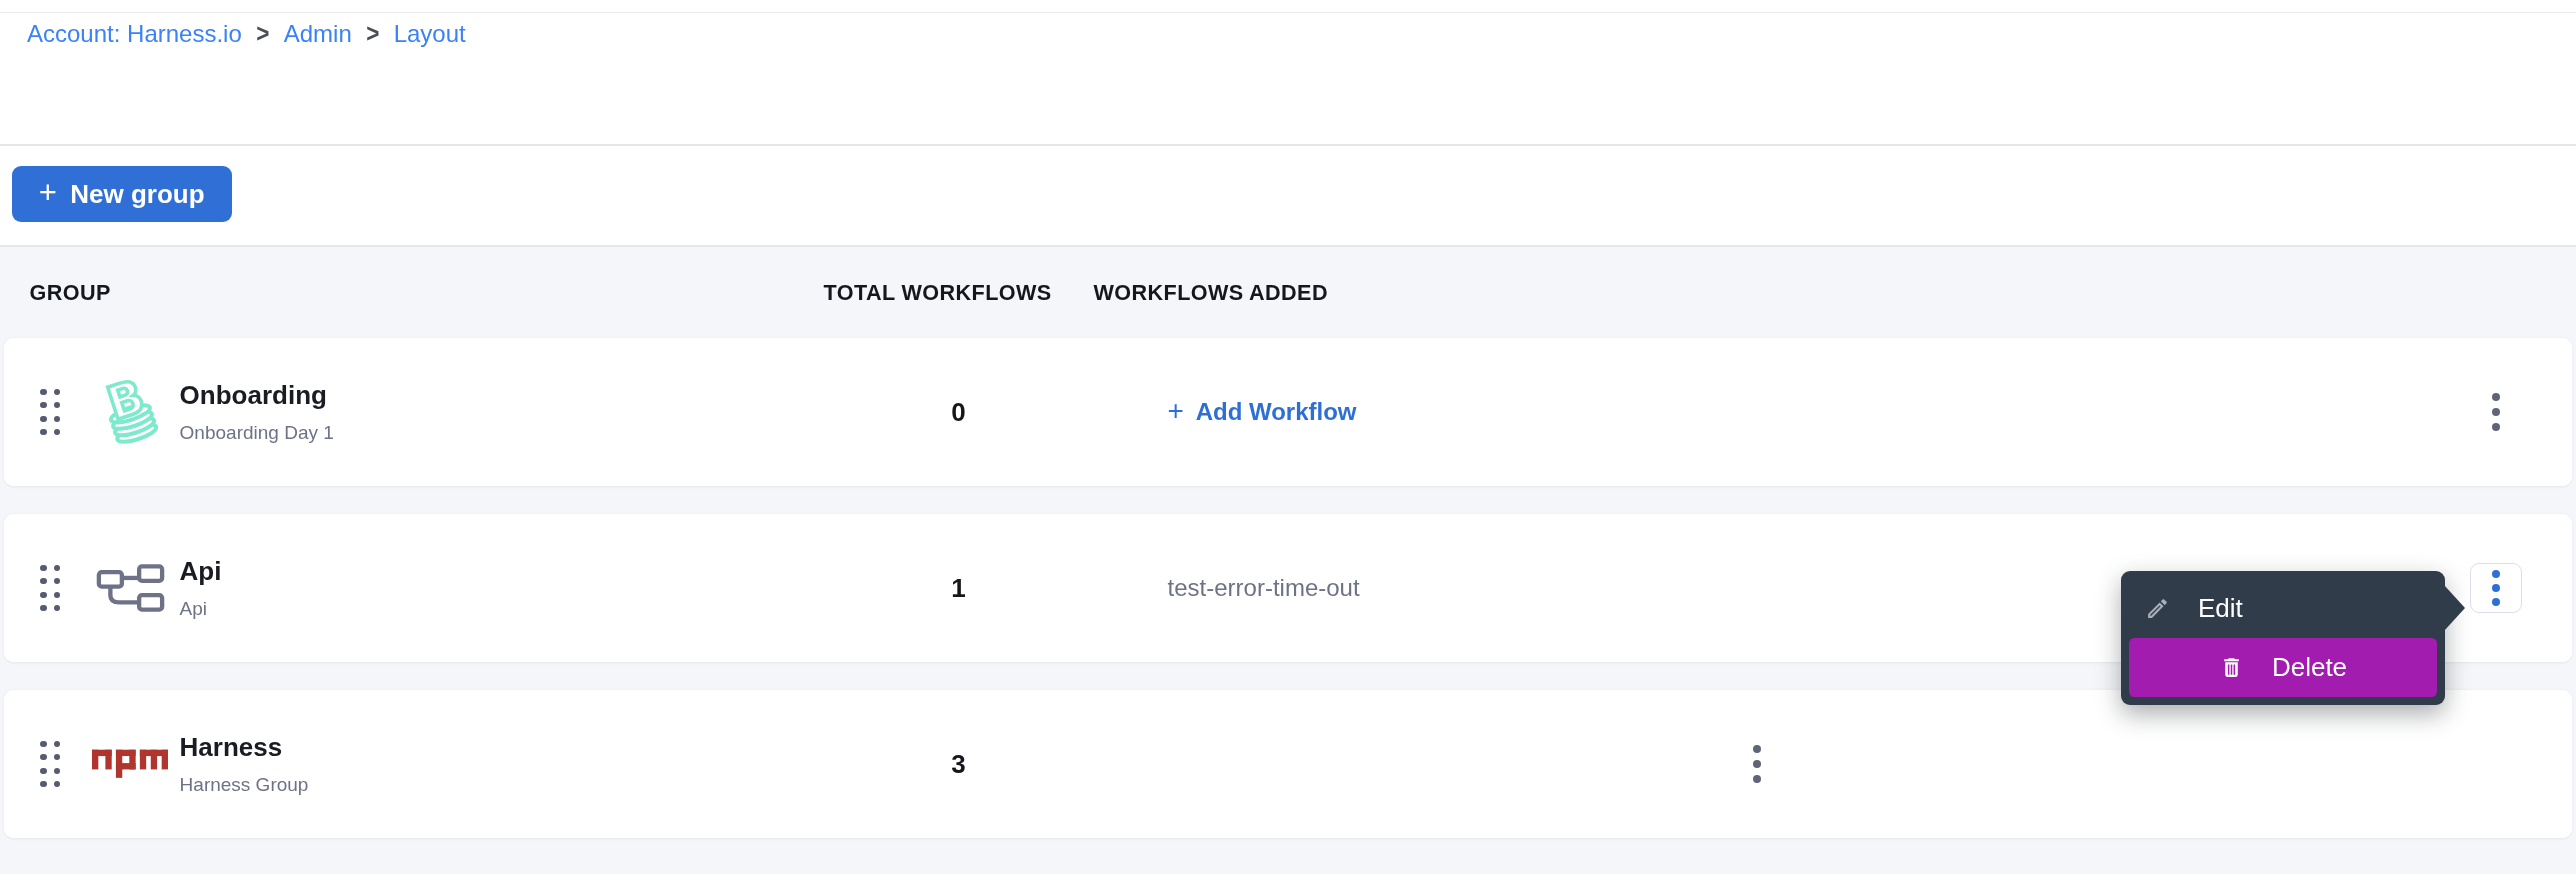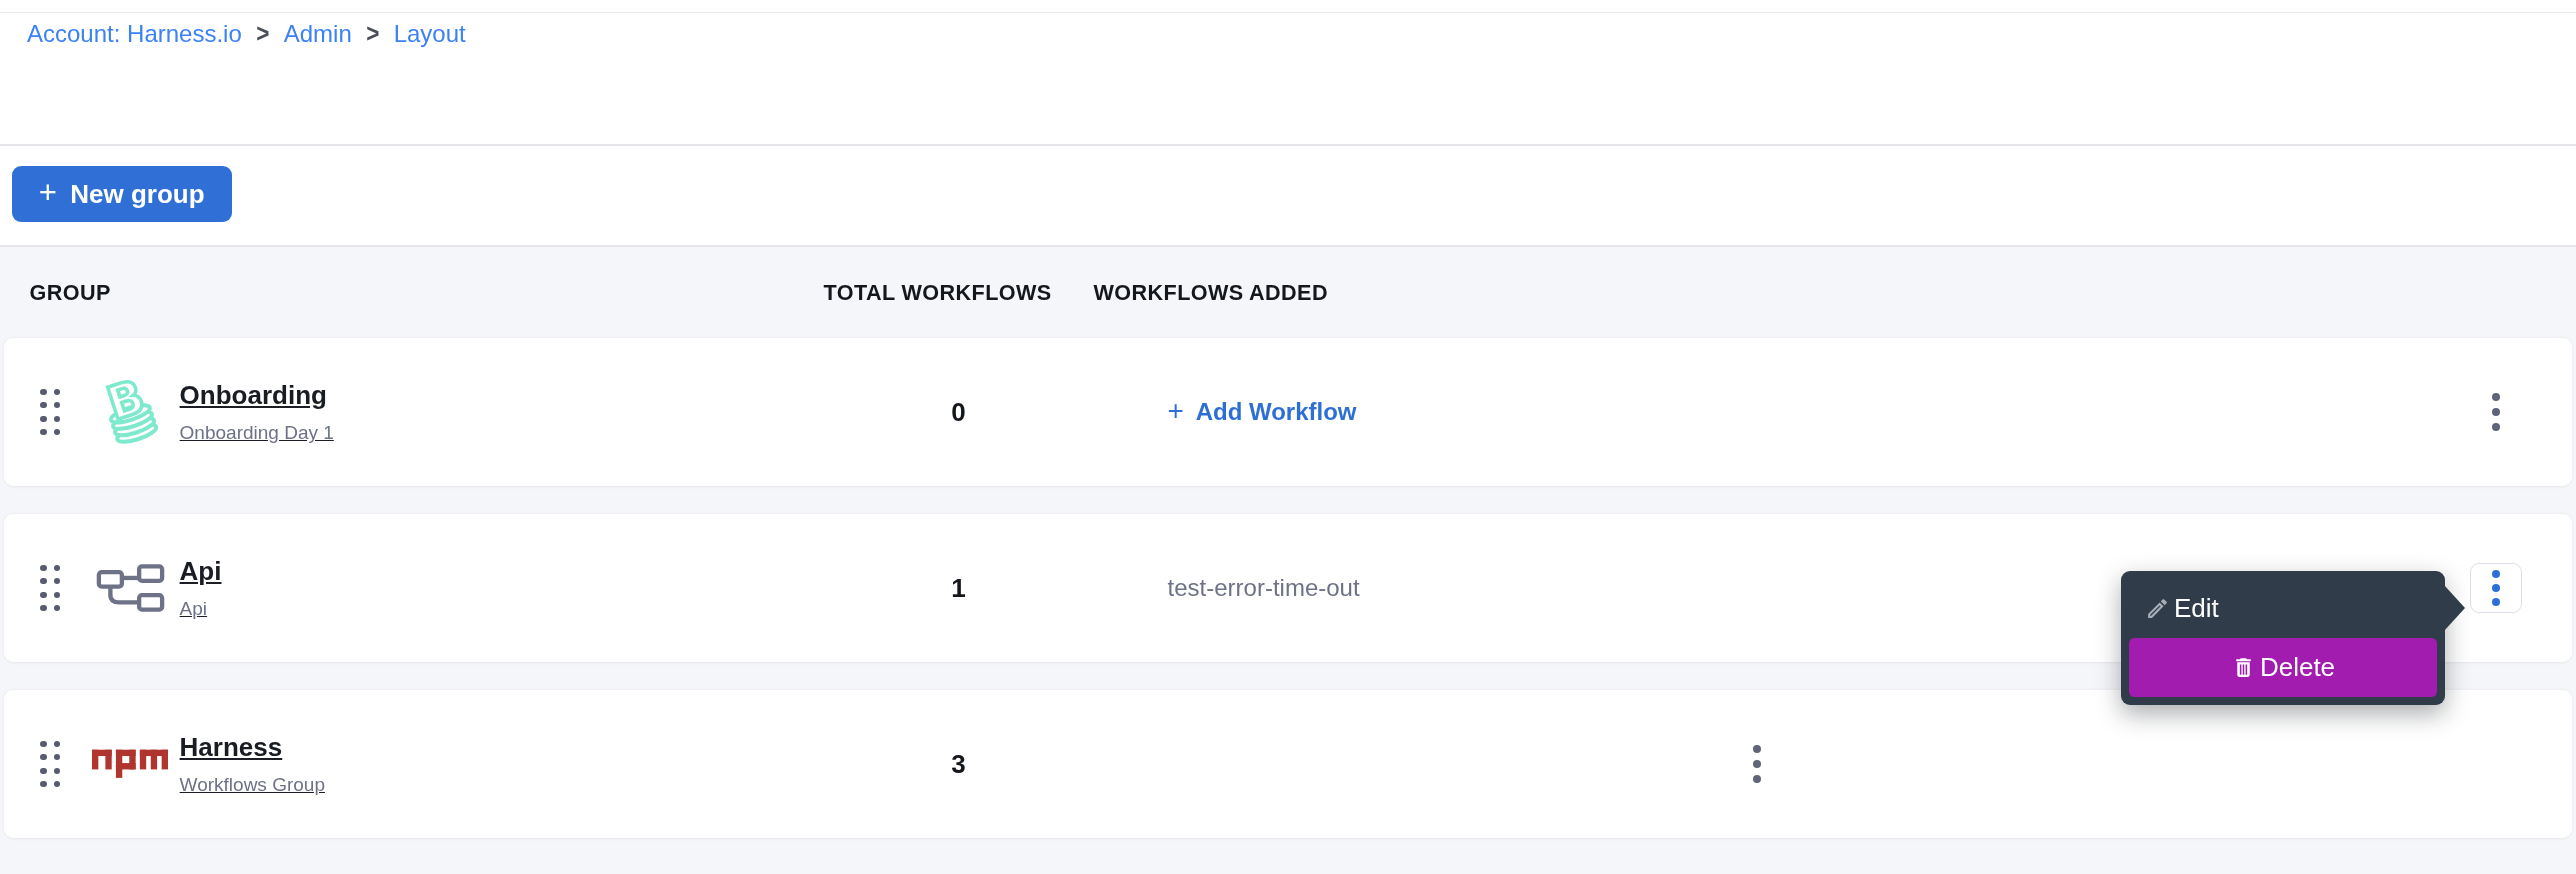--- a/index.html
+++ b/index.html
@@ -64,21 +64,21 @@
   .drag-handle {
     display:grid; grid-template-columns:6.3px 6.3px; gap:7.2px;
     cursor:grab; padding:5.4px;
   }
   .drag-handle i { width:6.3px; height:6.3px; border-radius:50%; background:#565b72; }
 
   
   .cell-icon { display:flex; justify-content:center; align-items:center; }
 
   
-  .cell-name { padding-right:18px;text-decoration:underline; }
+  .cell-name { padding-right:18px; }
   .row-title { font-size:26px; font-weight:700; color:#191c22; }
   .row-desc { margin-top:11.7px; font-size:19px; color:#6e7287; }
 
   .cell-total { text-align:center; font-size:26px; font-weight:700; color:#14171c; }
 
   .cell-added { padding-left:74px; font-size:24px; color:#6e7287; }
   .add-workflow-link {
     display:inline-flex; align-items:center; gap:11.7px;
     color:#2e6fd6; font-size:24px; font-weight:700;
     text-decoration:none; cursor:pointer;
@@ -108,21 +108,21 @@
     z-index:50;
   }
   .context-menu .arrow {
     position:absolute; right:-20px; top:14.4px;
     width:0; height:0;
     border-top:23.4px solid transparent;
     border-bottom:23.4px solid transparent;
     border-left:21.6px solid #303c49;
   }
   .menu-item {
-    height:59px; display:flex; align-items:center; gap:4px;
+    height:59px; display:flex; align-items:center; gap:28px;
     padding:0 16px; border-radius:5.4px;
     color:#ffffff; font-size:26px; cursor:pointer;
   }
   .menu-item.destructive { background:#a21caf;justify-content:center; }
   .menu-item svg { flex:0 0 auto; }
 </style>
 </head>
 <body>
 
 <div class="topline"></div>
@@ -264,21 +264,21 @@
           <rect x="34" y="19" width="28" height="9"></rect>
 
         <rect x="68" y="0" width="9" height="28"></rect>
           <rect x="68" y="0" width="40" height="9"></rect>
         <rect x="83.5" y="0" width="9" height="28"></rect>
           <rect x="99" y="0" width="9" height="28"></rect>
       </svg>
     </div>
     <div class="cell-name">
       <div class="row-title">Harness</div>
-      <div class="row-desc">Workflows Group</div>
+      <div class="row-desc">Harness Group</div>
     </div>
     <div class="cell-total">3</div>
     <div class="cell-actions">
       <button class="kebab">
           <i></i>
           <i></i>
           <i></i>
         </button>
     </div>
   </div>

